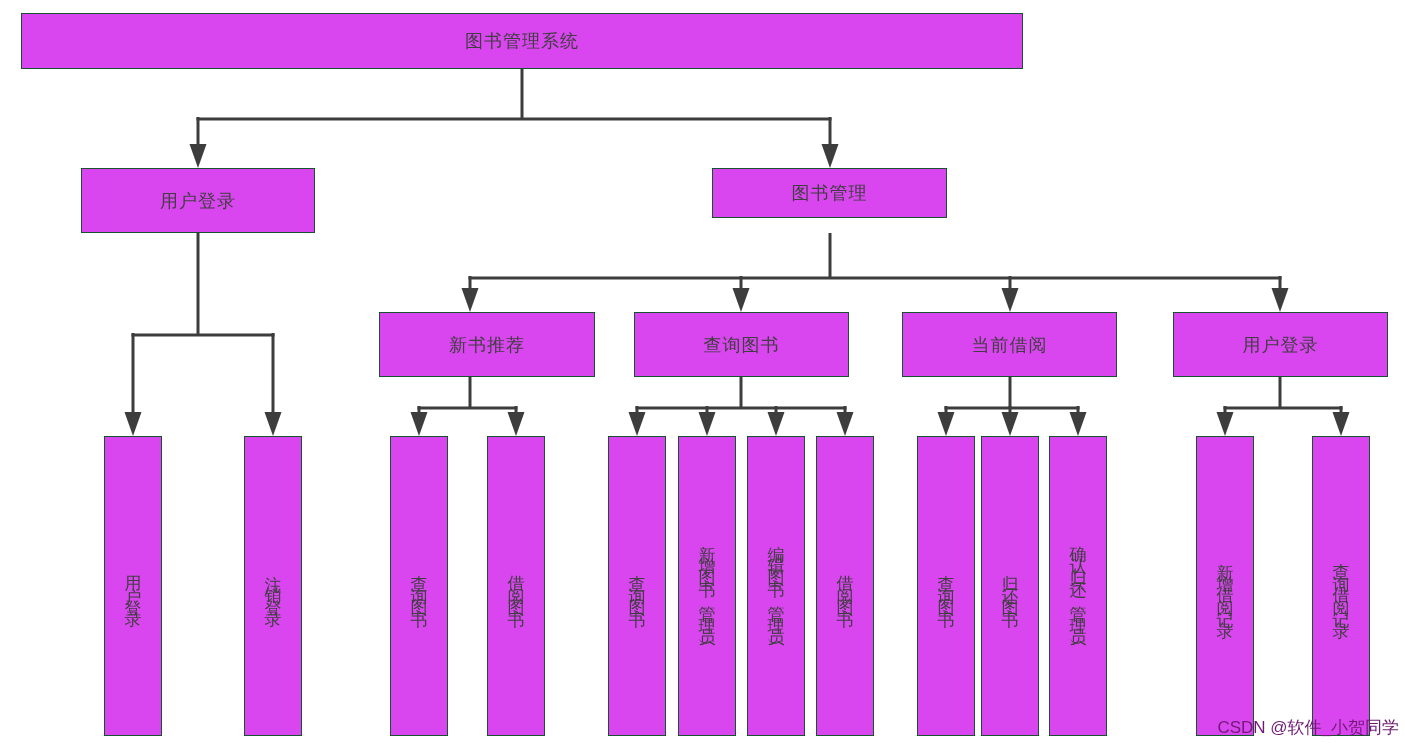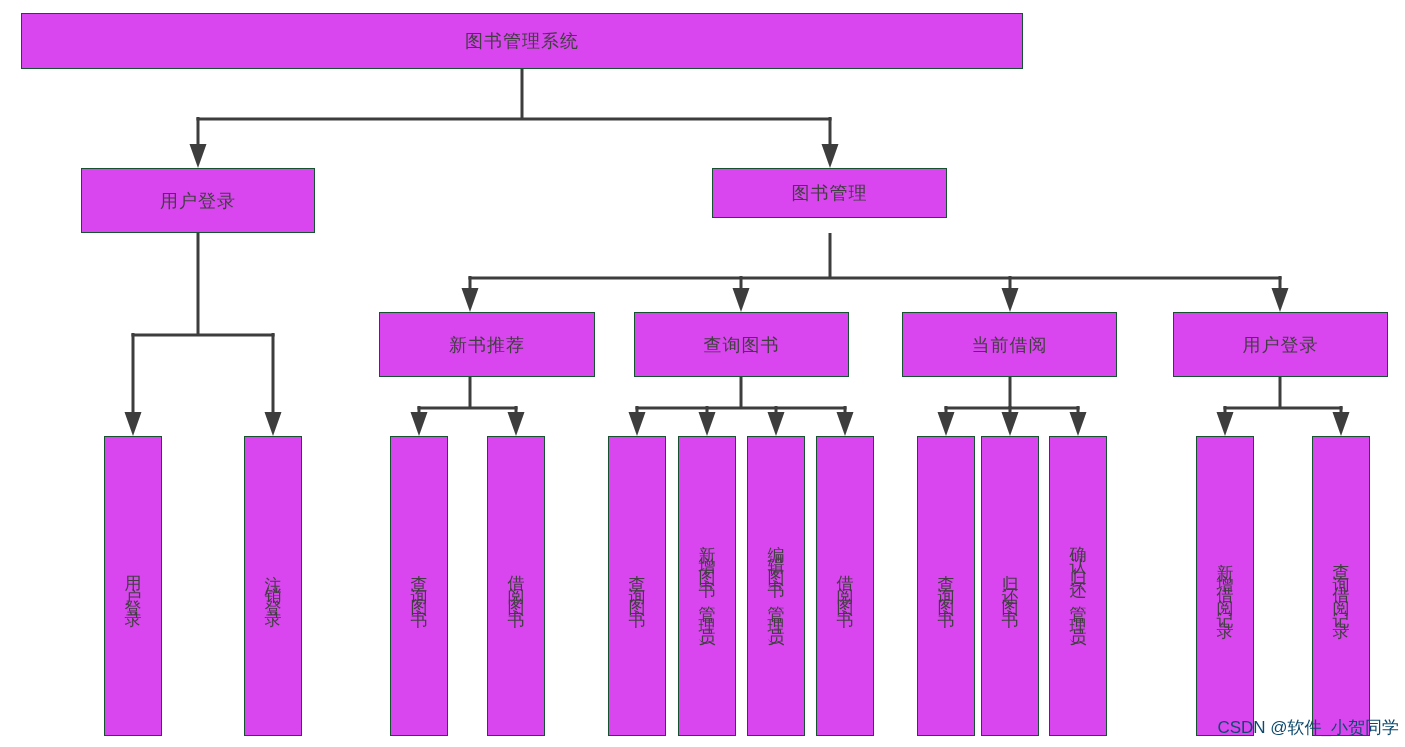--- a/index.html
+++ b/index.html
@@ -14,21 +14,21 @@
     box-sizing:border-box; display:flex; align-items:center; justify-content:center;
     text-align:center;
   }
   .h-label { font-size:18px; letter-spacing:1px; white-space:nowrap; }
   .leaf {
     writing-mode:vertical-rl; text-orientation:mixed;
     font-size:17px; line-height:1; letter-spacing:12px;
   }
   .watermark {
     position:absolute; right:6px; top:716px;
-    font-size:17px; color:#0c4a6e; white-space:nowrap;
+    font-size:17px; color:#701a75; white-space:nowrap;
   }
   line { stroke:#3d3d3d; stroke-width:3; }
   polygon { fill:#3d3d3d; }
 </style>
 </head>
 <body>
 
 <div class="canvas">
 
   <svg class="connectors" viewBox="0 0 1405 747" xmlns="http://www.w3.org/2000/svg">

